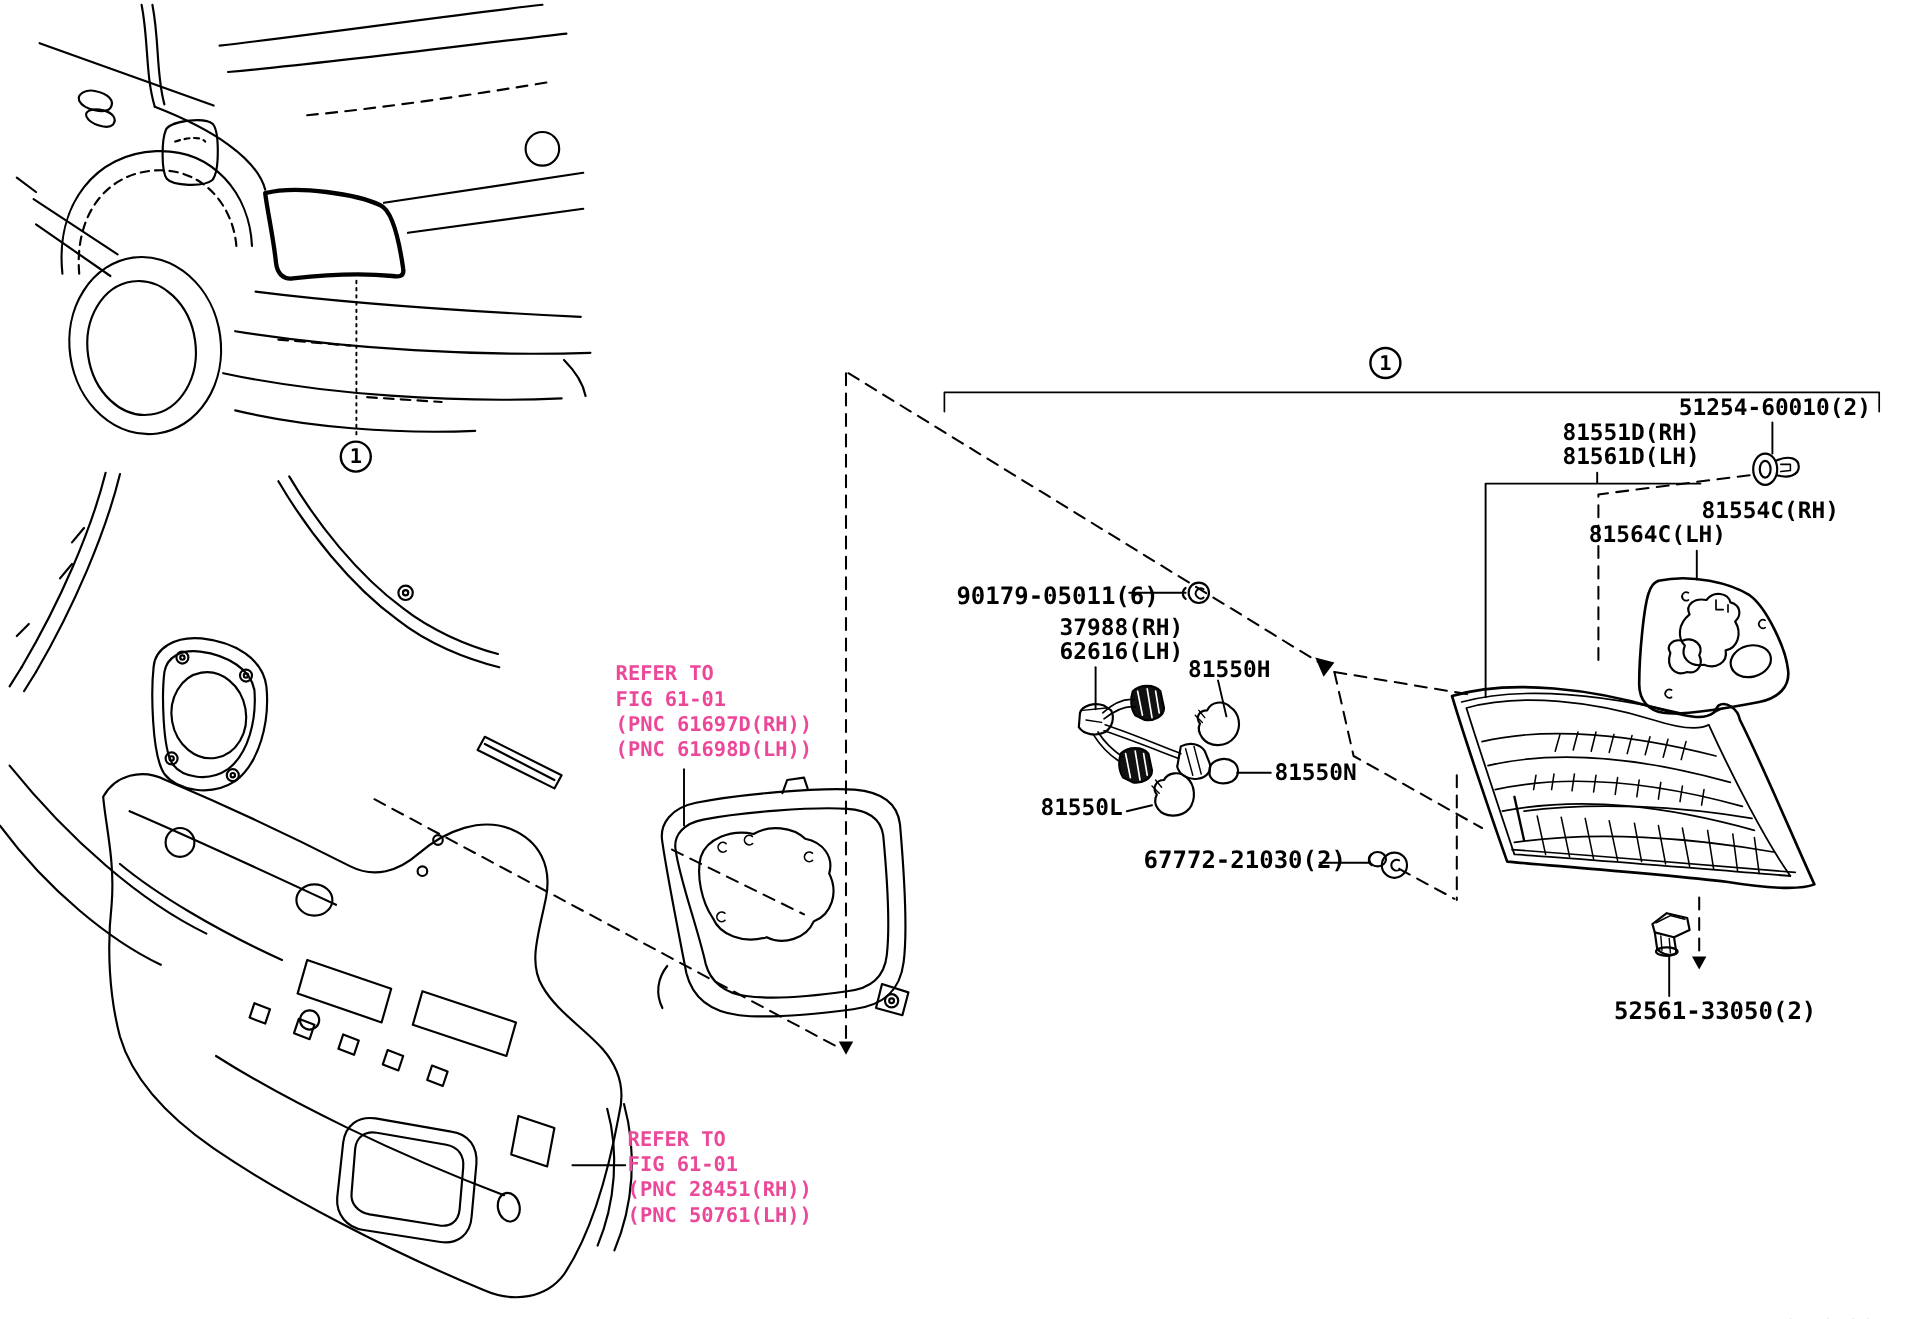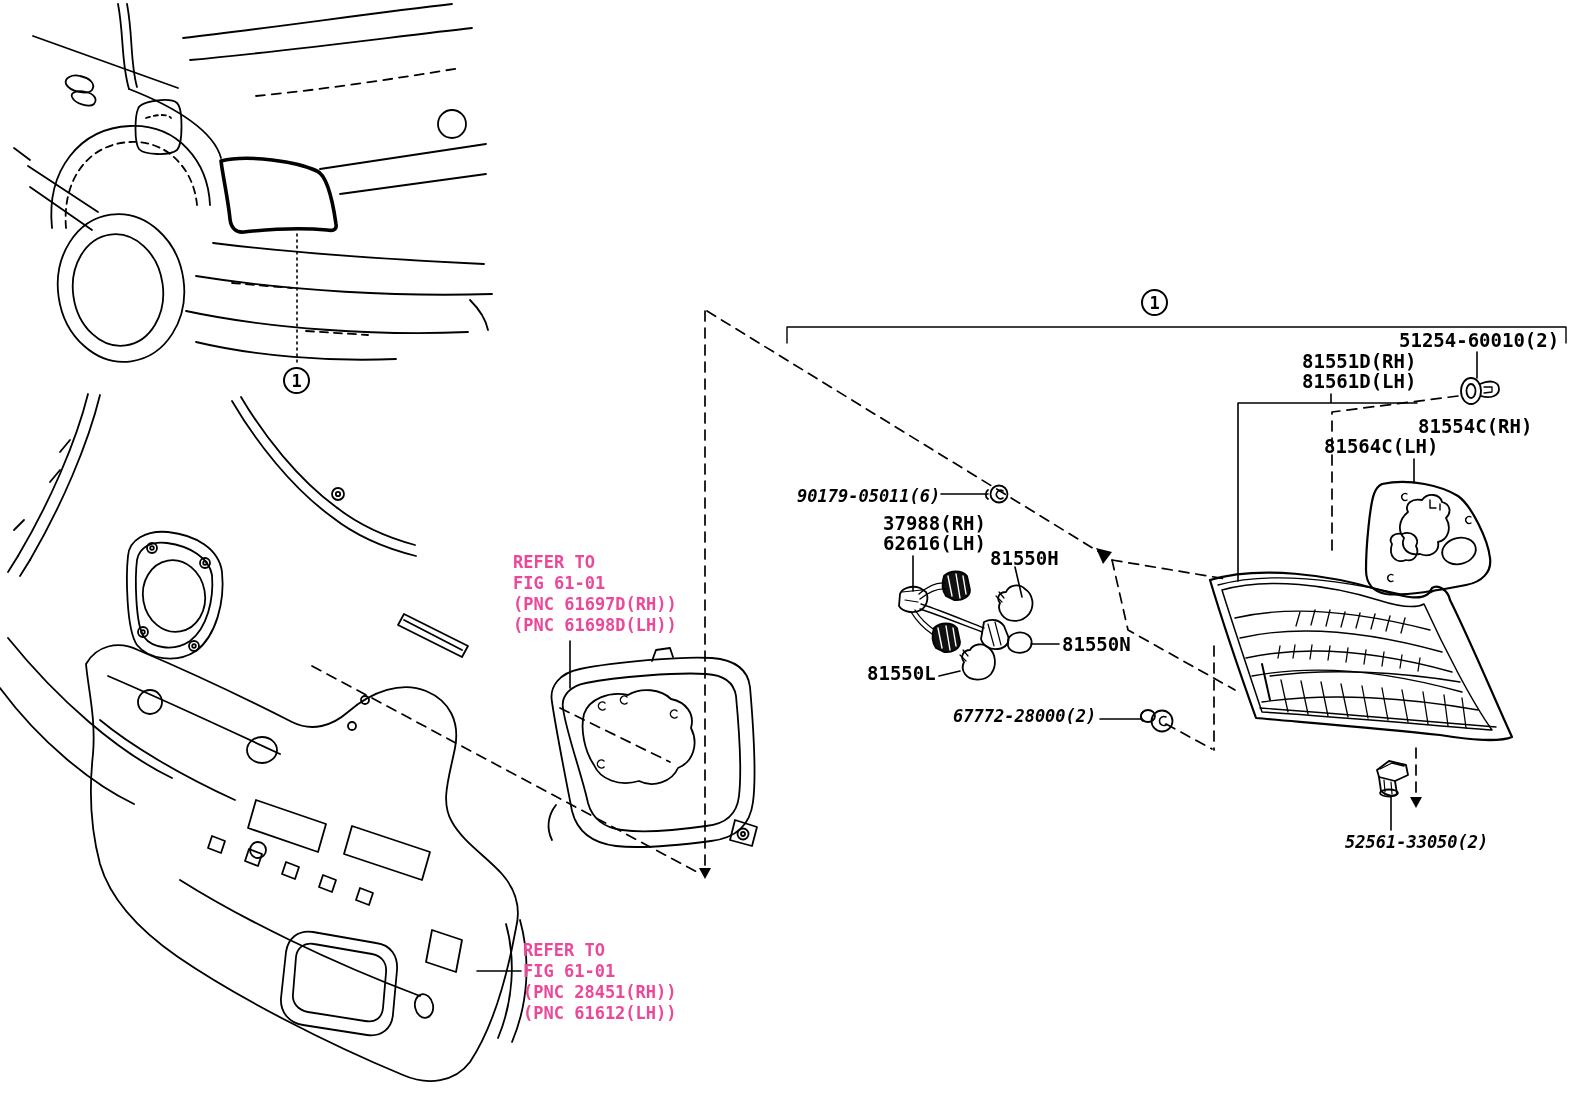--- a/index.html
+++ b/index.html
@@ -1,21 +1,21 @@
 <!DOCTYPE html>
 <html><head>
 <meta charset="utf-8">
 <style>
   html,body{margin:0;padding:0;background:#fff;}
   .stage{position:relative;width:1592px;height:1099px;background:#ffffff;overflow:hidden;
          font-family:"DejaVu Sans Mono",monospace;}
   .art{position:absolute;left:0;top:0;}
   .pl{position:absolute;font:bold 19px "DejaVu Sans Mono",monospace;color:#000;
       white-space:nowrap;line-height:22px;letter-spacing:0;}
-  .pl.sm{font-size:17px;font-style:italic;}
+  .pl.sm{font-size:20px;}
   .refer{position:absolute;color:#ec4899;font:bold 17px "DejaVu Sans Mono",monospace;
          line-height:21px;white-space:nowrap;}
   .callout{position:absolute;width:27px;height:27px;border:2px solid #000;border-radius:50%;
            color:#000;font:bold 17px "DejaVu Sans Mono",monospace;display:flex;
            align-items:center;justify-content:center;background:#fff;box-sizing:border-box;}
   .figcode{position:absolute;left:1487px;top:1096px;color:#0f766e;
            font:bold 16px "DejaVu Sans Mono",monospace;letter-spacing:1px;}
   svg path, svg circle, svg ellipse, svg line, svg polyline{vector-effect:none;}
 </style>
 </head>
@@ -271,35 +271,35 @@
 <div class="pl" style="left:1302px;top:350px">81551D(RH)</div>
 <div class="pl" style="left:1302px;top:370px">81561D(LH)</div>
 <div class="pl" style="left:1418px;top:415px">81554C(RH)</div>
 <div class="pl" style="left:1324px;top:435px">81564C(LH)</div>
 <div class="pl sm" style="left:797px;top:485px">90179-05011(6)</div>
 <div class="pl" style="left:883px;top:512px">37988(RH)</div>
 <div class="pl" style="left:883px;top:532px">62616(LH)</div>
 <div class="pl" style="left:990px;top:547px">81550H</div>
 <div class="pl" style="left:1062px;top:633px">81550N</div>
 <div class="pl" style="left:867px;top:662px">81550L</div>
-<div class="pl sm" style="left:953px;top:705px">67772-28000(2)</div>
+<div class="pl sm" style="left:953px;top:705px">67772-21030(2)</div>
 <div class="pl sm" style="left:1345px;top:831px">52561-33050(2)</div>
 
 <div class="refer" style="left:513px;top:552px">
   <div>REFER TO</div>
   <div>FIG 61-01</div>
   <div>(PNC 61697D(RH))</div>
   <div>(PNC 61698D(LH))</div>
 </div>
 
 <div class="refer" style="left:523px;top:940px">
   <div>REFER TO</div>
   <div>FIG 61-01</div>
   <div>(PNC 28451(RH))</div>
-  <div>(PNC 61612(LH))</div>
+  <div>(PNC 50761(LH))</div>
 </div>
 
 <div class="callout" style="left:1141px;top:289px">1</div>
 <div class="callout" style="left:283px;top:367px">1</div>
 
 <div class="figcode">814242C</div>
 
 </div>
 
 </body></html>

